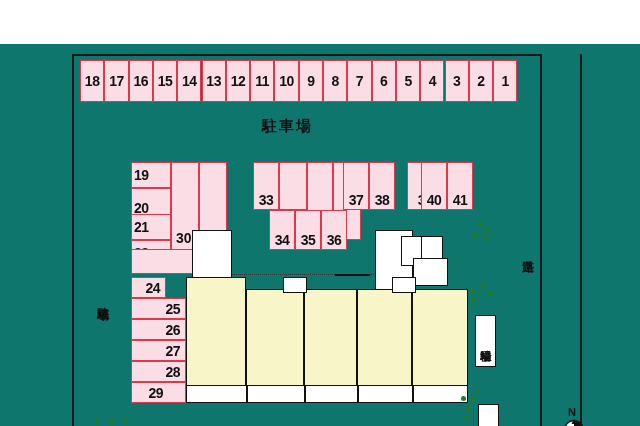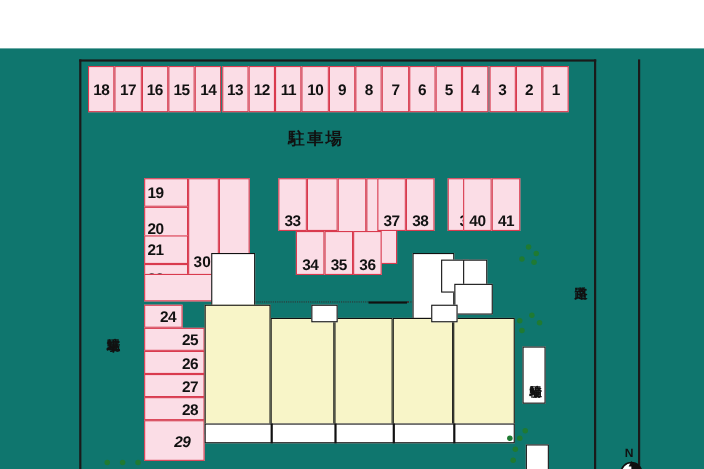--- a/index.html
+++ b/index.html
@@ -123,21 +123,21 @@
       <div class="stall label-bottom" style="left: 421px; top: 118px; width: 26px; height: 48px;">40</div>
       <div class="stall label-bottom" style="left: 447px; top: 118px; width: 26px; height: 48px;">41</div>
     </div>
 
   <div id="left-lower">
       <div class="stall num-right" style="left: 131px; top: 233px; width: 35px; height: 21px; justify-content: flex-end; padding-right: 5px;">24</div>
       <div class="stall num-right" style="left: 131px; top: 254px; width: 55px; height: 21px; justify-content: flex-end; padding-right: 5px;">25</div>
       <div class="stall num-right" style="left: 131px; top: 275px; width: 55px; height: 21px; justify-content: flex-end; padding-right: 5px;">26</div>
       <div class="stall num-right" style="left: 131px; top: 296px; width: 55px; height: 21px; justify-content: flex-end; padding-right: 5px;">27</div>
       <div class="stall num-right" style="left: 131px; top: 317px; width: 55px; height: 21px; justify-content: flex-end; padding-right: 5px;">28</div>
-      <div class="stall num-right" style="left: 131px; top: 338px; width: 55px; height: 37px; justify-content: flex-end; padding-right: 12px; font-style: italic;">29</div>
+      <div class="stall num-right" style="left: 131px; top: 338px; width: 55px; height: 21px; justify-content: flex-end; padding-right: 22px;">29</div>
     </div>
 
   <div class="vlabel" style="left:95px;top:228px;width:16px;height:52px;">駐車場</div>
 
   <div class="dotline" style="left:225px;top:230px;width:110px;"></div>
   <div class="dotline" style="left:370px;top:230px;width:60px;"></div>
   <div class="bldg-line" style="left:335px;top:230px;width:35px;height:1.5px;"></div>
 
   <div class="bldg-white" style="left:192px;top:186px;width:40px;height:60px;"></div>
   <div class="bldg-white" style="left:375px;top:186px;width:38px;height:60px;"></div>

